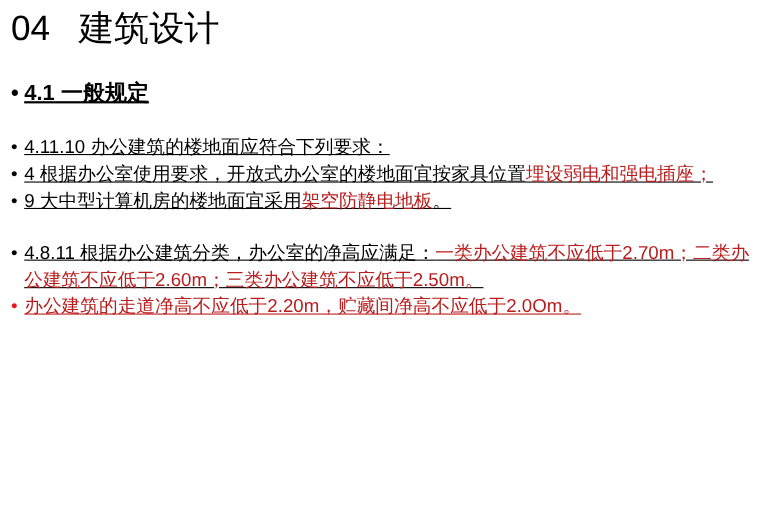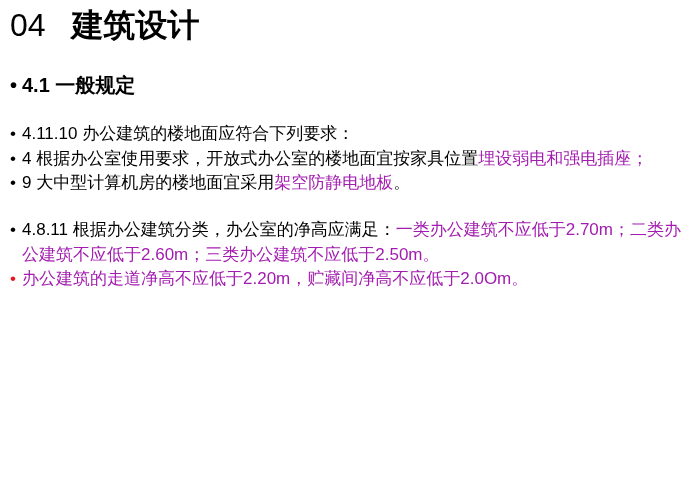--- a/index.html
+++ b/index.html
@@ -27,21 +27,21 @@
     padding: 8px 0 0 10px;
   }
   .title-num {
     font-size: 32px;
     font-weight: normal;
     letter-spacing: 0px;
     line-height: 1.1;
   }
   .title-text {
     font-size: 32px;
-    font-weight: bold;
+    font-weight: normal;
     margin-left: 26px;
     line-height: 1.1;
   }
   .body {
     padding: 0 12px 0 10px;
   }
   .bullet-line {
     display: flex;
     align-items: flex-start;
     margin: 0;
@@ -54,31 +54,32 @@
     color: #000;
     text-align: left;
   }
   .dot.red {
     color: #e8161c;
   }
   .txt {
     flex: 1 1 auto;
     font-size: 17px;
     line-height: 1.45;
+    text-decoration: underline;
   }
   .section-head {
     font-size: 20px;
     font-weight: bold;
     line-height: 1.4;
   }
   .section-head .dot {
     font-size: 20px;
   }
   .red {
-    color: #a21caf;
+    color: #b91c1c;
   }
   .gap-lg {
     height: 28px;
   }
   .gap-md {
     height: 22px;
   }
 </style>
 </head>
 <body>

